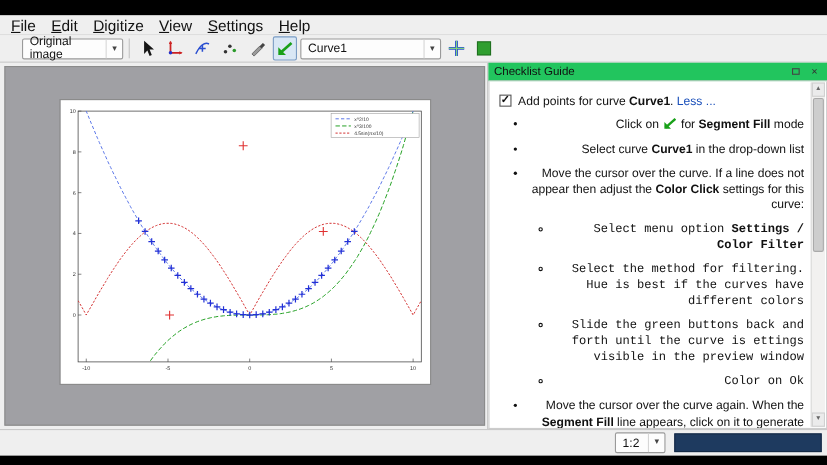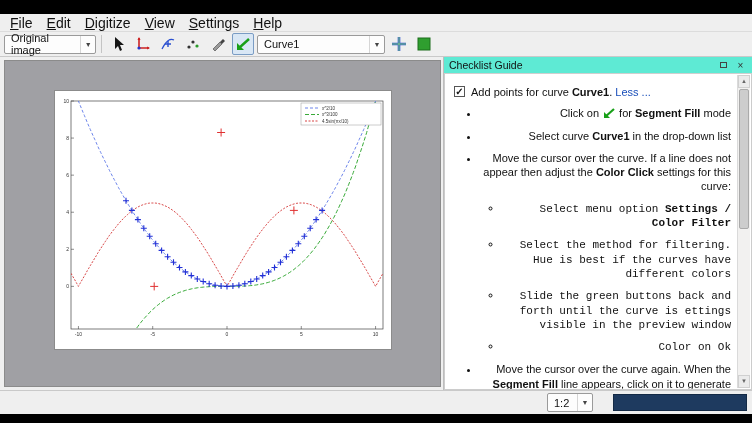--- a/index.html
+++ b/index.html
@@ -10,21 +10,21 @@
   }
   .app { position:absolute; top:14px; left:0; width:752px; height:400px;
          background:#efefef; display:flex; flex-direction:column; }
 
   
   .menubar { height:18px; display:flex; align-items:center; padding:0 3px;
              font-size:14px; background:#efefef; border-bottom:1px solid #dcdcdc; }
   .menu-item { padding:1px 7px; cursor:default; }
 
   
-  .toolbar { height:25px; display:flex; align-items:center; gap:3px; padding:0 4px;
+  .toolbar { height:25px; display:flex; align-items:center; gap:3px; padding:0 20px;
              border-bottom:1px solid #c9c9c9; background:#efefef; }
   .combo { background:#fdfdfd; border:1px solid #9a9a9a; border-radius:2px; height:19px;
            display:flex; align-items:center; font-size:11px; padding-left:6px; cursor:default; }
   .combo .combo-arrow { margin-left:auto; width:15px; text-align:center; font-size:7px;
                         color:#444; border-left:1px solid #d6d6d6; align-self:stretch;
                         display:flex; align-items:center; justify-content:center; }
   .combo-image { width:92px; }
   .combo-curve { width:128px; }
   .tb-sep { width:1px; height:18px; background:#c4c4c4; margin:0 2px; }
   .tool-btn { width:22px; height:22px; display:flex; align-items:center; justify-content:center;
@@ -38,21 +38,21 @@
             border:1px solid #8b8b8b; }
   .paper { position:absolute; left:50px; top:30px; width:336px; height:258px;
            background:#fff; outline:1px solid #8b8b8b; }
   .paper svg { display:block; width:336px; height:258px; }
   svg text { font-family:"Liberation Sans", sans-serif; }
 
   
   .dock { flex:1; display:flex; flex-direction:column; background:#efefef;
           border-left:1px solid #bdbdbd; min-width:0; }
   .dock-title { height:17px; display:flex; align-items:center; font-size:10.5px;
-                padding:0 5px; background:#5eead4; border-bottom:1px solid #cfcfcf; }
+                padding:0 5px; background:#22c55e; border-bottom:1px solid #cfcfcf; }
   .dock-btns { margin-left:auto; display:flex; gap:4px; align-items:center; }
   .dock-btn { width:13px; height:13px; display:flex; align-items:center; justify-content:center;
               font-size:10px; color:#333; }
   .float-glyph { width:7px; height:6px; border:1px solid #444; display:block; }
   .dock-body { flex:1; background:#fff; position:relative; overflow:hidden; font-size:11px;
                padding:4px 20px 0 9px; border:1px solid #cccccc; border-top:none; line-height:1.3; }
   .dock-body p { margin:7px 0; }
   .check-row { display:flex; gap:6px; align-items:flex-start; margin:7px 0; }
   .checkbox { width:11px; height:11px; border:1px solid #555; background:#fff; flex:0 0 auto;
               margin-top:1px; font-size:10px; line-height:9px; text-align:center; font-weight:bold; }
@@ -65,21 +65,21 @@
   
   .scrollbar { position:absolute; top:1px; right:1px; bottom:1px; width:13px;
                background:#f2f1f0; border-left:1px solid #dadada; }
   .sb-btn { height:13px; display:flex; align-items:center; justify-content:center;
             font-size:6px; color:#666; background:#ebebeb; border:1px solid #d0d0d0; }
   .sb-btn.down { position:absolute; bottom:0; left:0; right:0; }
   .sb-thumb { position:absolute; top:14px; left:1px; right:1px; height:140px;
               background:#cdcdcd; border:1px solid #aaa; border-radius:2px; }
 
   
-  .statusbar { height:24px; display:flex; align-items:center; gap:20px; padding:0 5px;
+  .statusbar { height:24px; display:flex; align-items:center; gap:8px; padding:0 5px;
                border-top:1px solid #c9c9c9; background:#efefef; }
   .combo-zoom { width:46px; margin-left:auto; }
   .combo-res { width:118px; }
   .navy-input { width:134px; height:17px; background:#1e3a5f; border:1px solid #142a46;
                 color:#fff; font-size:11px; padding:0 3px; }
 </style>
 </head>
 <body>
 
 <div class="app">

